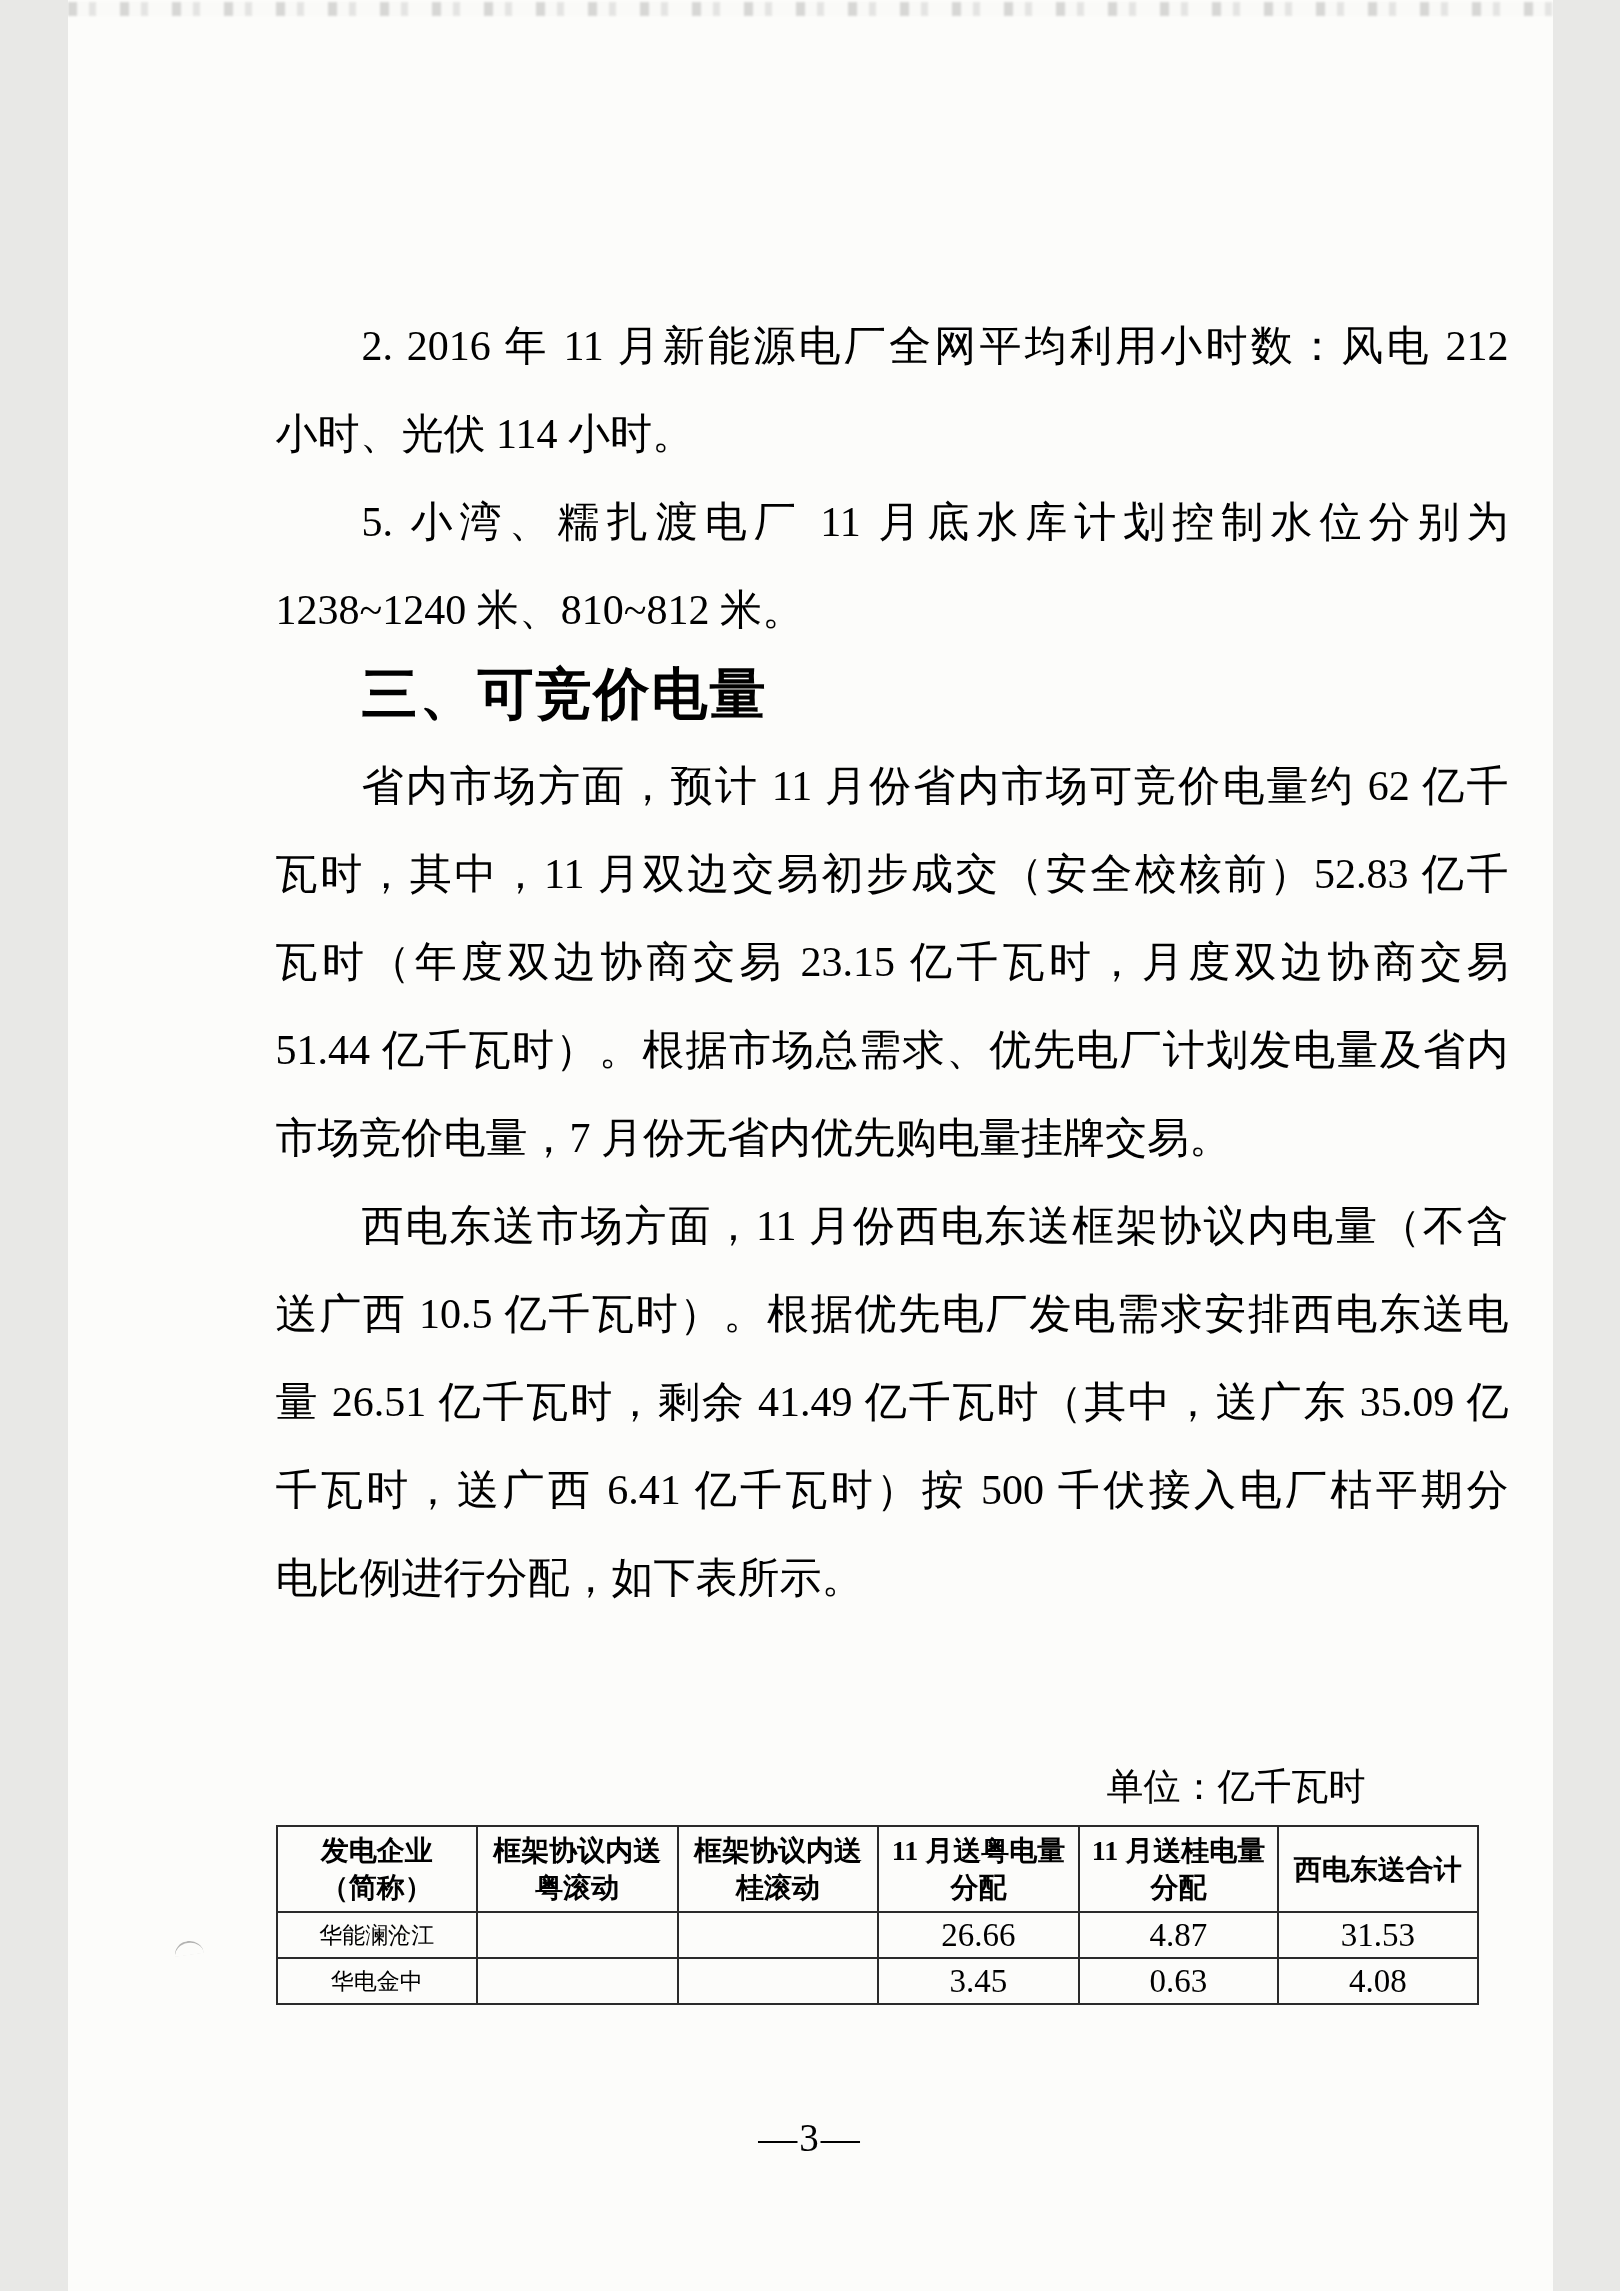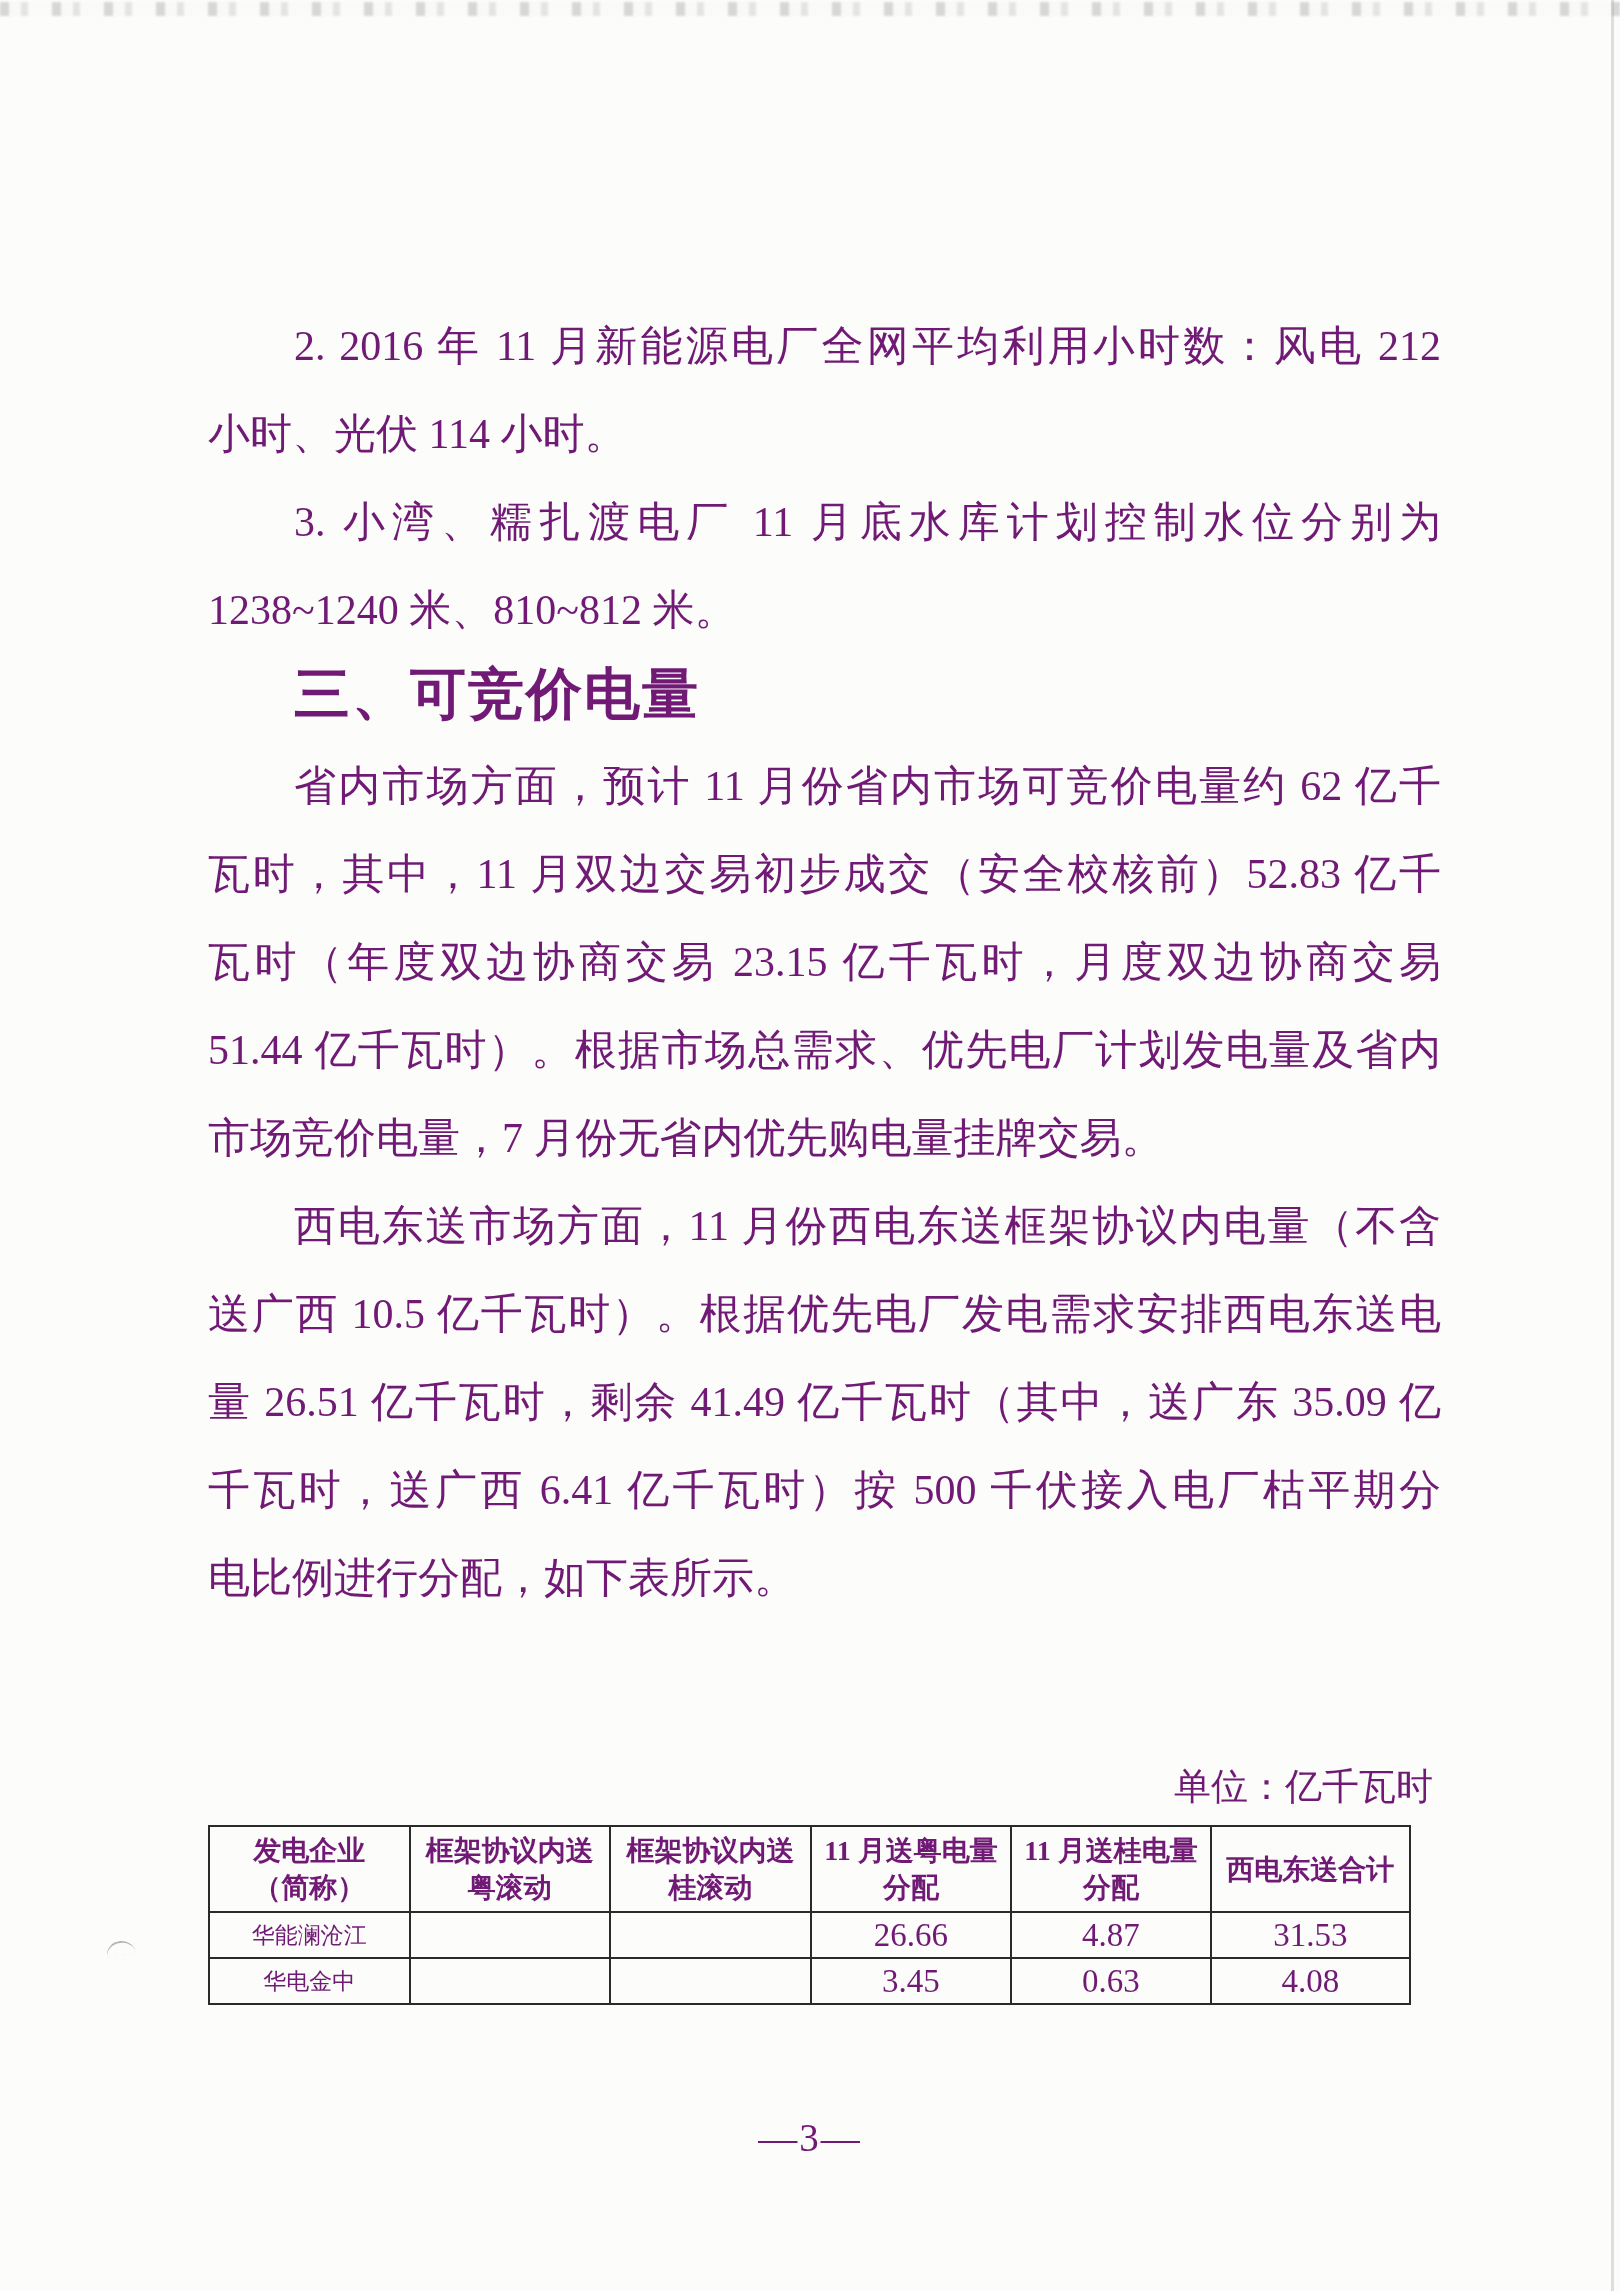--- a/index.html
+++ b/index.html
@@ -1,22 +1,22 @@
 <!DOCTYPE html>
 <html><head>
 <meta charset="utf-8">
 <style>
   html,body { margin:0; padding:0; background:#e8e8e6; }
   .page {
     position:relative;
-    width:1620px; height:2292px;
+    width:1485px; height:2292px;
     margin:0 auto;
     background:#fcfcfa;
     font-family:"Liberation Serif", serif;
-    color:#701a75;
+    color:#000000;
     overflow:hidden;
   }
 
   
   .scan-top {
     position:absolute; top:2px; left:0; width:100%; height:13.7px;
     background:repeating-linear-gradient(90deg,
       rgba(60,60,60,0.55) 0 8.8px, rgba(60,60,60,0.05) 8.8px 20.6px,
       rgba(60,60,60,0.35) 20.6px 28px, rgba(60,60,60,0.03) 28px 52px);
     opacity:0.35; filter:blur(1px);
@@ -80,21 +80,21 @@
 
 <div class="page">
 
   <div class="scan-top"></div>
   <div class="scan-edge"></div>
   <div class="scan-squiggle"></div>
 
   <div class="body-text">
     <div class="line indent">2. 2016 年 11 月新能源电厂全网平均利用小时数：风电 212</div>
     <div class="line end">小时、光伏 114 小时。</div>
-    <div class="line indent">3. 小湾、糯扎渡电厂 11 月底水库计划控制水位分别为</div>
+    <div class="line indent">5. 小湾、糯扎渡电厂 11 月底水库计划控制水位分别为</div>
     <div class="line end">1238~1240 米、810~812 米。</div>
     <div class="line indent heading">三、可竞价电量</div>
     <div class="line indent">省内市场方面，预计 11 月份省内市场可竞价电量约 62 亿千</div>
     <div class="line">瓦时，其中，11 月双边交易初步成交（安全校核前）52.83 亿千</div>
     <div class="line">瓦时（年度双边协商交易 23.15 亿千瓦时，月度双边协商交易</div>
     <div class="line">51.44 亿千瓦时）。根据市场总需求、优先电厂计划发电量及省内</div>
     <div class="line end">市场竞价电量，7 月份无省内优先购电量挂牌交易。</div>
     <div class="line indent">西电东送市场方面，11 月份西电东送框架协议内电量（不含</div>
     <div class="line">送广西 10.5 亿千瓦时）。根据优先电厂发电需求安排西电东送电</div>
     <div class="line">量 26.51 亿千瓦时，剩余 41.49 亿千瓦时（其中，送广东 35.09 亿</div>

